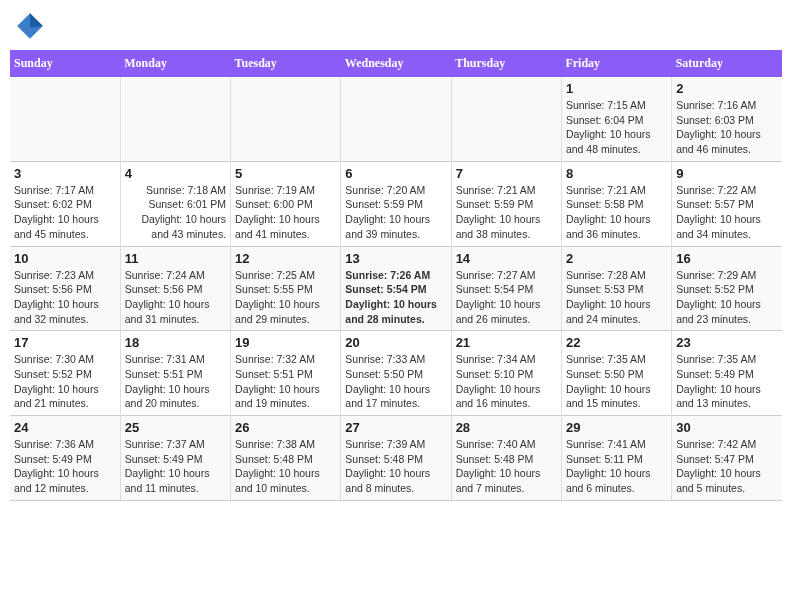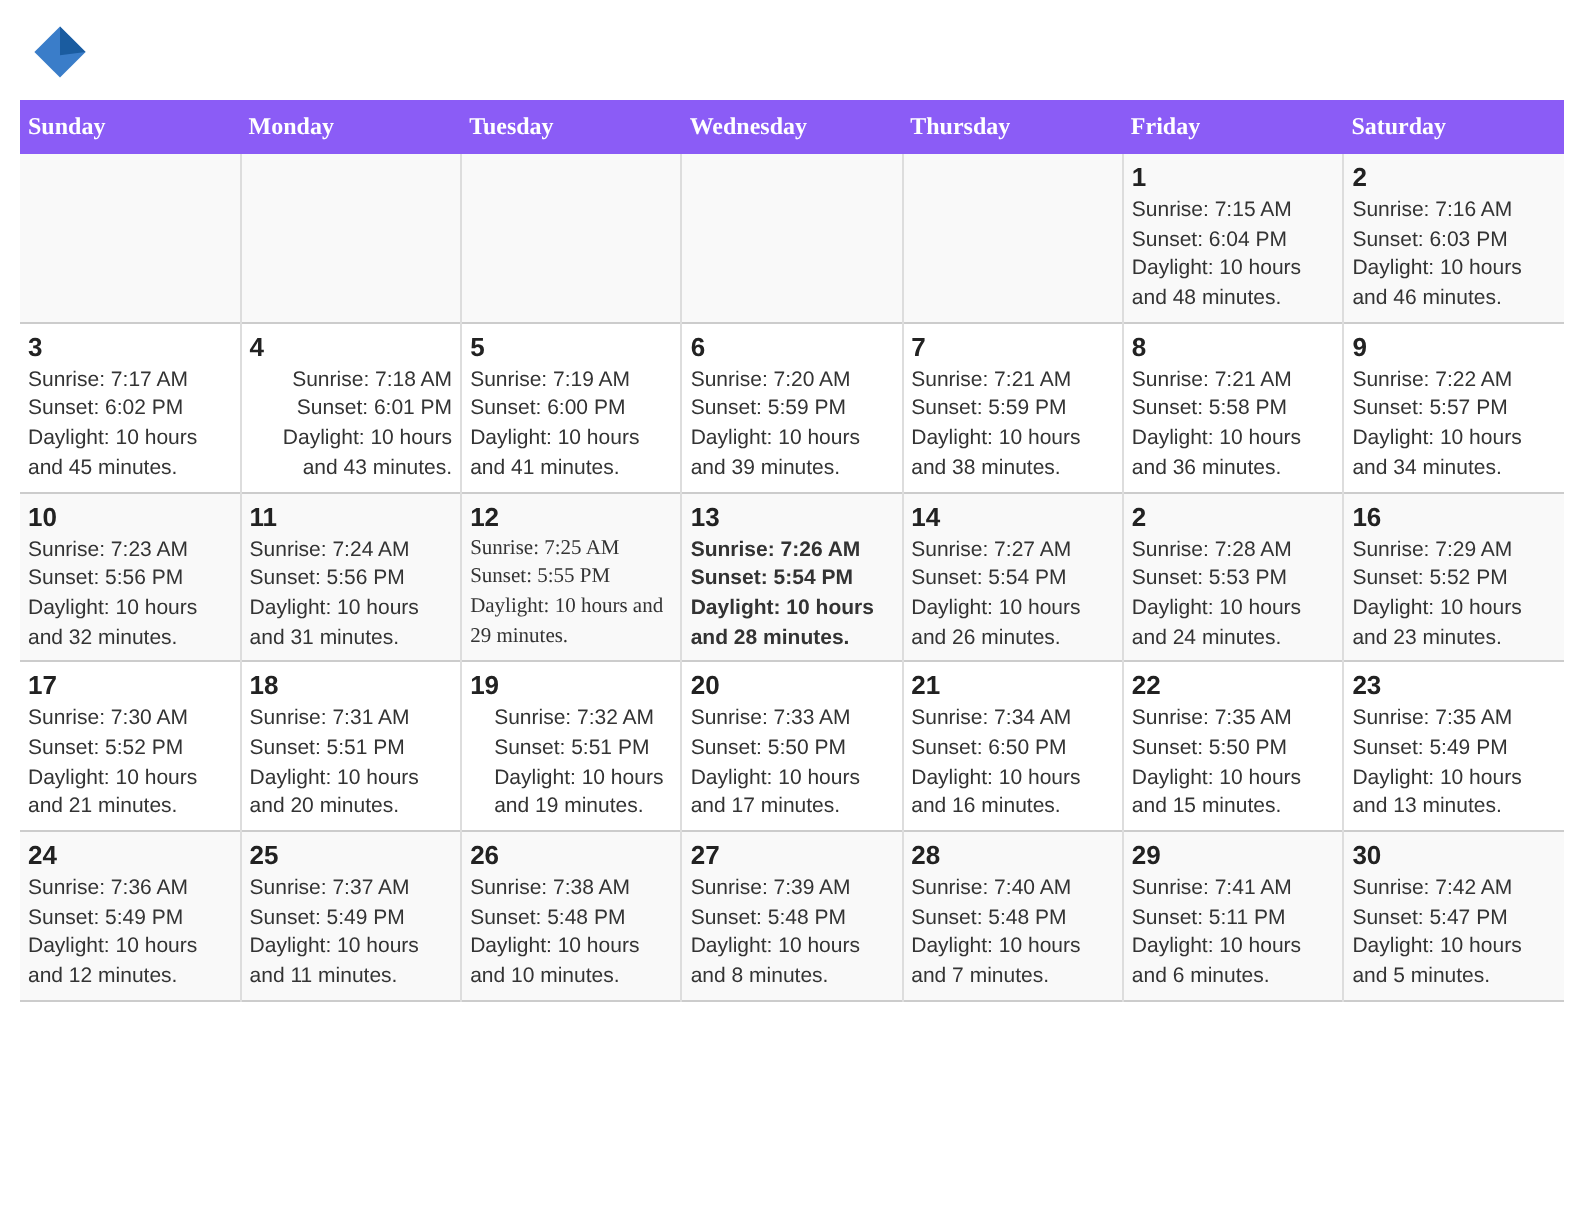--- a/index.html
+++ b/index.html
@@ -194,21 +194,21 @@
 Daylight: 10 hours and 32 minutes.</div>
         </td>
         <td>
           <span class="day-num">11</span>
           <div class="day-info" style="white-space: pre-line;">Sunrise: 7:24 AM
 Sunset: 5:56 PM
 Daylight: 10 hours and 31 minutes.</div>
         </td>
         <td>
           <span class="day-num">12</span>
-          <div class="day-info" style="white-space: pre-line; font-family: Liberation Serif, serif;">Sunrise: 7:25 AM
+          <div class="day-info" style="white-space: pre-line;">Sunrise: 7:25 AM
 Sunset: 5:55 PM
 Daylight: 10 hours and 29 minutes.</div>
         </td>
         <td>
           <span class="day-num">13</span>
           <div class="day-info" style="white-space: pre-line; font-weight: bold;">Sunrise: 7:26 AM
 Sunset: 5:54 PM
 Daylight: 10 hours and 28 minutes.</div>
         </td>
         <td>
@@ -238,34 +238,34 @@
 Daylight: 10 hours and 21 minutes.</div>
         </td>
         <td>
           <span class="day-num">18</span>
           <div class="day-info" style="white-space: pre-line;">Sunrise: 7:31 AM
 Sunset: 5:51 PM
 Daylight: 10 hours and 20 minutes.</div>
         </td>
         <td>
           <span class="day-num">19</span>
-          <div class="day-info" style="white-space: pre-line; margin-left: 12px;">Sunrise: 7:32 AM
+          <div class="day-info" style="white-space: pre-line;">Sunrise: 7:32 AM
 Sunset: 5:51 PM
 Daylight: 10 hours and 19 minutes.</div>
         </td>
         <td>
           <span class="day-num">20</span>
           <div class="day-info" style="white-space: pre-line;">Sunrise: 7:33 AM
 Sunset: 5:50 PM
 Daylight: 10 hours and 17 minutes.</div>
         </td>
         <td>
           <span class="day-num">21</span>
           <div class="day-info" style="white-space: pre-line;">Sunrise: 7:34 AM
-Sunset: 6:50 PM
+Sunset: 5:10 PM
 Daylight: 10 hours and 16 minutes.</div>
         </td>
         <td>
           <span class="day-num">22</span>
           <div class="day-info" style="white-space: pre-line;">Sunrise: 7:35 AM
 Sunset: 5:50 PM
 Daylight: 10 hours and 15 minutes.</div>
         </td>
         <td>
           <span class="day-num">23</span>

